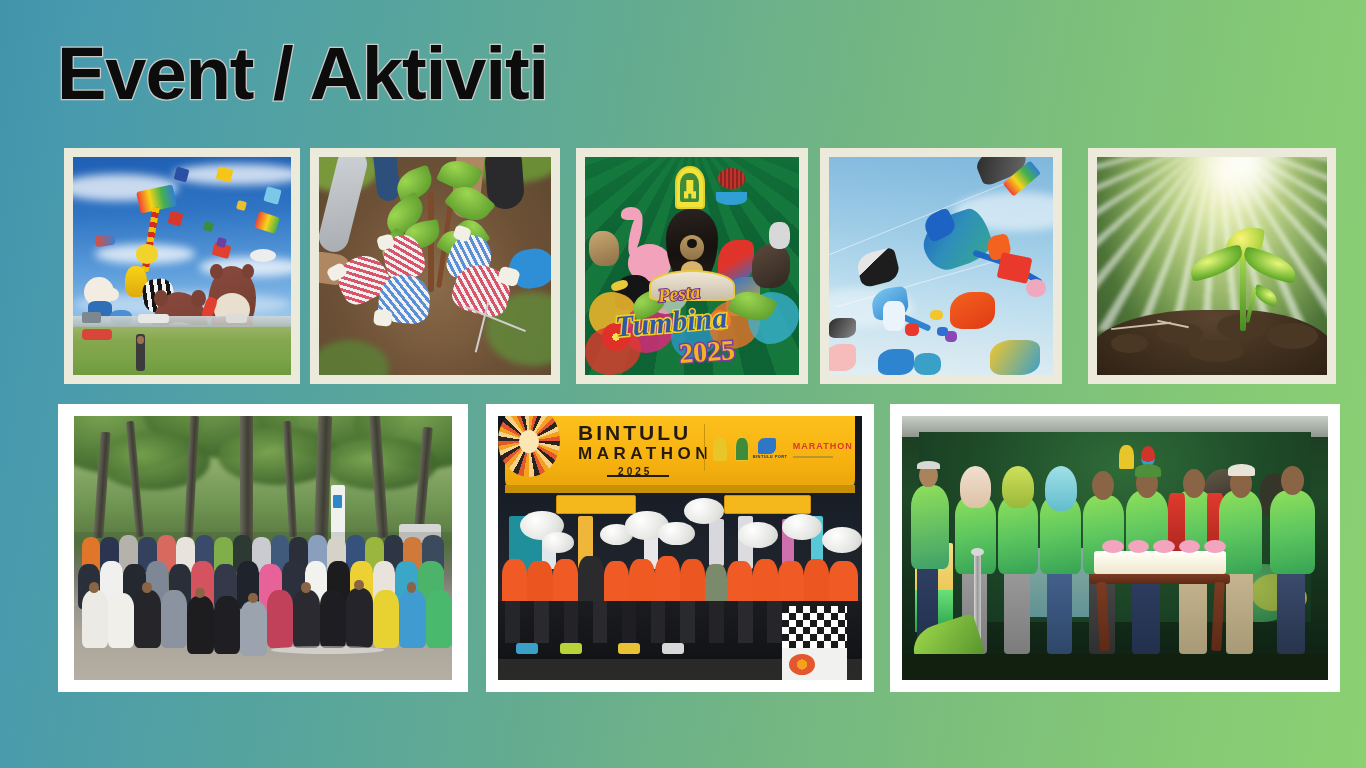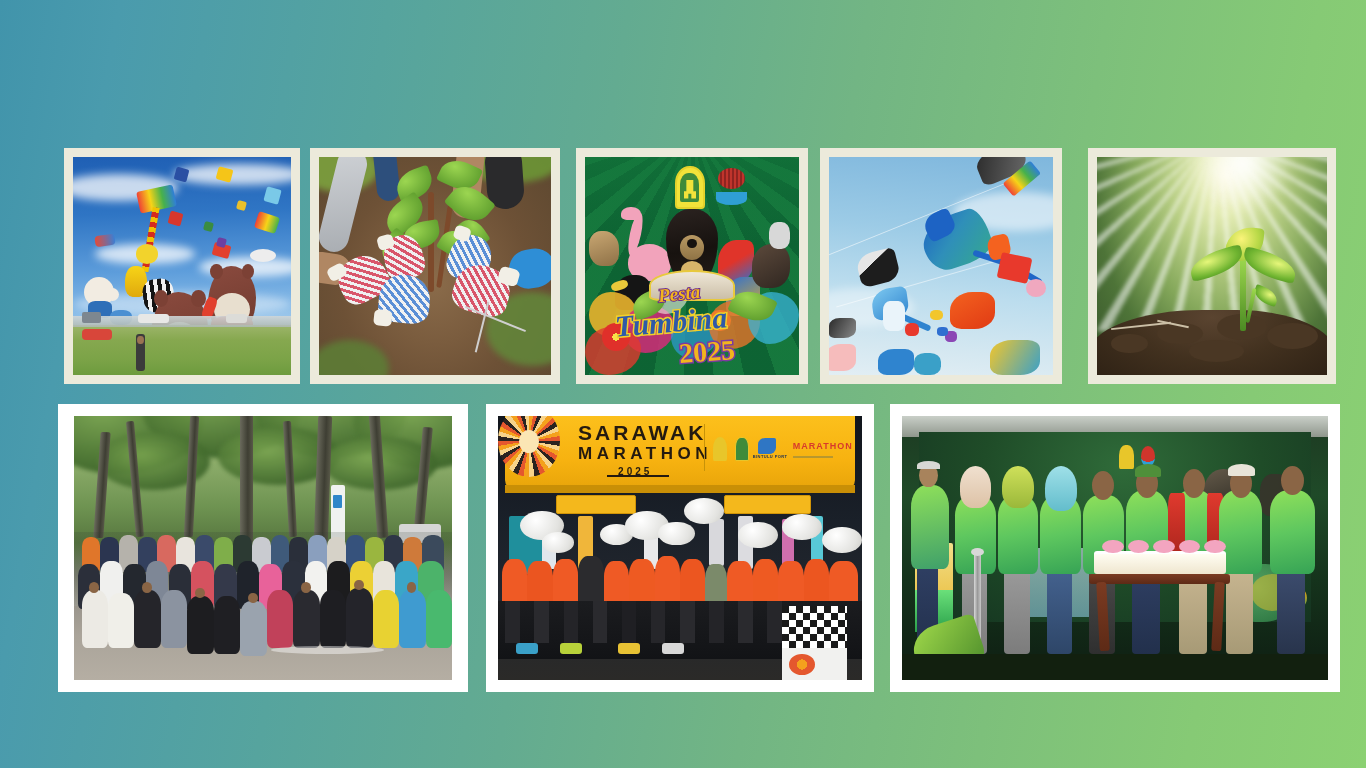--- a/index.html
+++ b/index.html
@@ -235,20 +235,21 @@
   .cake { position:absolute; background: linear-gradient(180deg,#fffdf2,#efe6cf); border-radius:3px;
     border-top:3px solid #fff; }
   .cakeflower { position:absolute; background:#f3a5c0; border-radius:50%; }
   .ropepost { position:absolute; background: linear-gradient(90deg,#d8d8d8,#9a9a9a 50%,#c8c8c8); border-radius:2px; }
 </style>
 </head>
 <body>
 
 <div id="slide">
 
+  <div id="title">Event / Aktiviti</div>
 
   <div class="frame" style="left:64px; top:148px; width:236px; height:236px;">
     <div class="photo" style="left:9px; top:9px; width:218px; height:218px;">
       <div class="ph-inner">
         <div class="kitefield-sky"></div>
         <div class="cloud" style="left:-6%; top:8%; width:54%; height:12%;"></div>
         <div class="cloud" style="left:46%; top:3%; width:60%; height:10%;"></div>
         <div class="cloud" style="left:10%; top:40%; width:46%; height:9%;"></div>
         <div class="cloud" style="left:58%; top:46%; width:48%; height:9%;"></div>
         <div class="cloud" style="left:0%; top:62%; width:100%; height:11%; opacity:.55;"></div>
@@ -578,21 +579,21 @@
       <div class="ph-inner">
         <div class="nightbg"></div>
 
         <div class="arch"></div>
         <div style="position:absolute; left:2%; top:26%; width:96%; height:3%; background:#c98f06;"></div>
 
         <div class="sunburst" style="left:0%; top:-4%; width:17%; height:27%;">
           <div class="core"></div>
         </div>
 
-        <div class="bm-text" style="left:22%; top:2%; font-size:21px; letter-spacing:3px;">SARAWAK</div>
+        <div class="bm-text" style="left:22%; top:2%; font-size:21px; letter-spacing:3px;">BINTULU</div>
         <div class="bm-text" style="left:22%; top:10.5%; font-size:17px; letter-spacing:4.5px;">MARATHON</div>
         <div class="bm-text" style="left:33%; top:19%; font-size:10px; letter-spacing:3px;">2025</div>
         <div style="position:absolute; left:30%; top:22.5%; width:17%; height:2px; background:#241a10;"></div>
         <div style="position:absolute; left:56.5%; top:3%; width:1px; height:18%; background:#c79309;"></div>
 
         <div style="position:absolute; left:59%; top:8%; width:4%; height:9%; background:#e8c62a; border-radius:50% 50% 10% 10%;"></div>
         <div style="position:absolute; left:65%; top:8%; width:4%; height:9%; background:#3f8b3a; border-radius:40% 40% 10% 10%; border:1px solid #e8c62a;"></div>
         <div style="position:absolute; left:71.5%; top:8.5%; width:5%; height:6%; background:#2f76c4; border-radius:40% 10% 40% 10%;"></div>
         <div class="bm-text" style="left:70%; top:14.5%; font-size:4px; letter-spacing:0.4px; color:#1a2f56;">BINTULU PORT</div>
         <div class="bm-text" style="left:81%; top:9.5%; font-size:9px; letter-spacing:1px; color:#d83a2c;">MARATHON</div>

